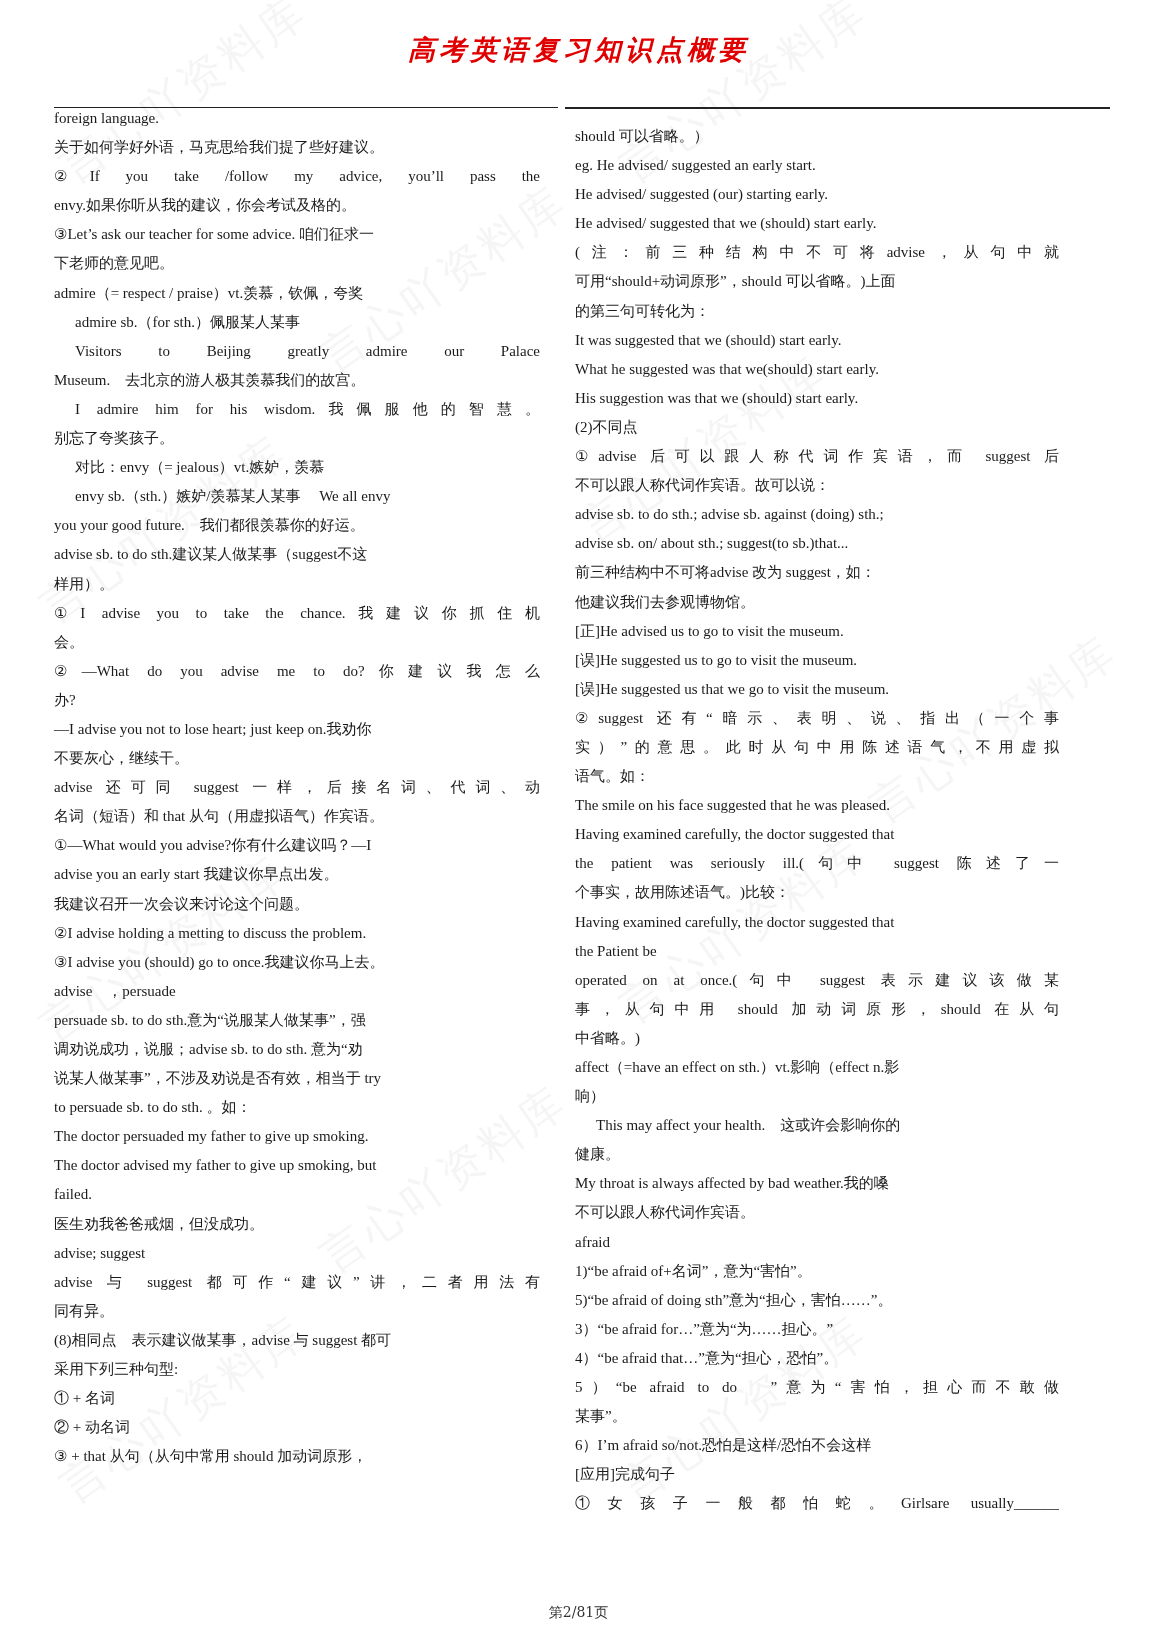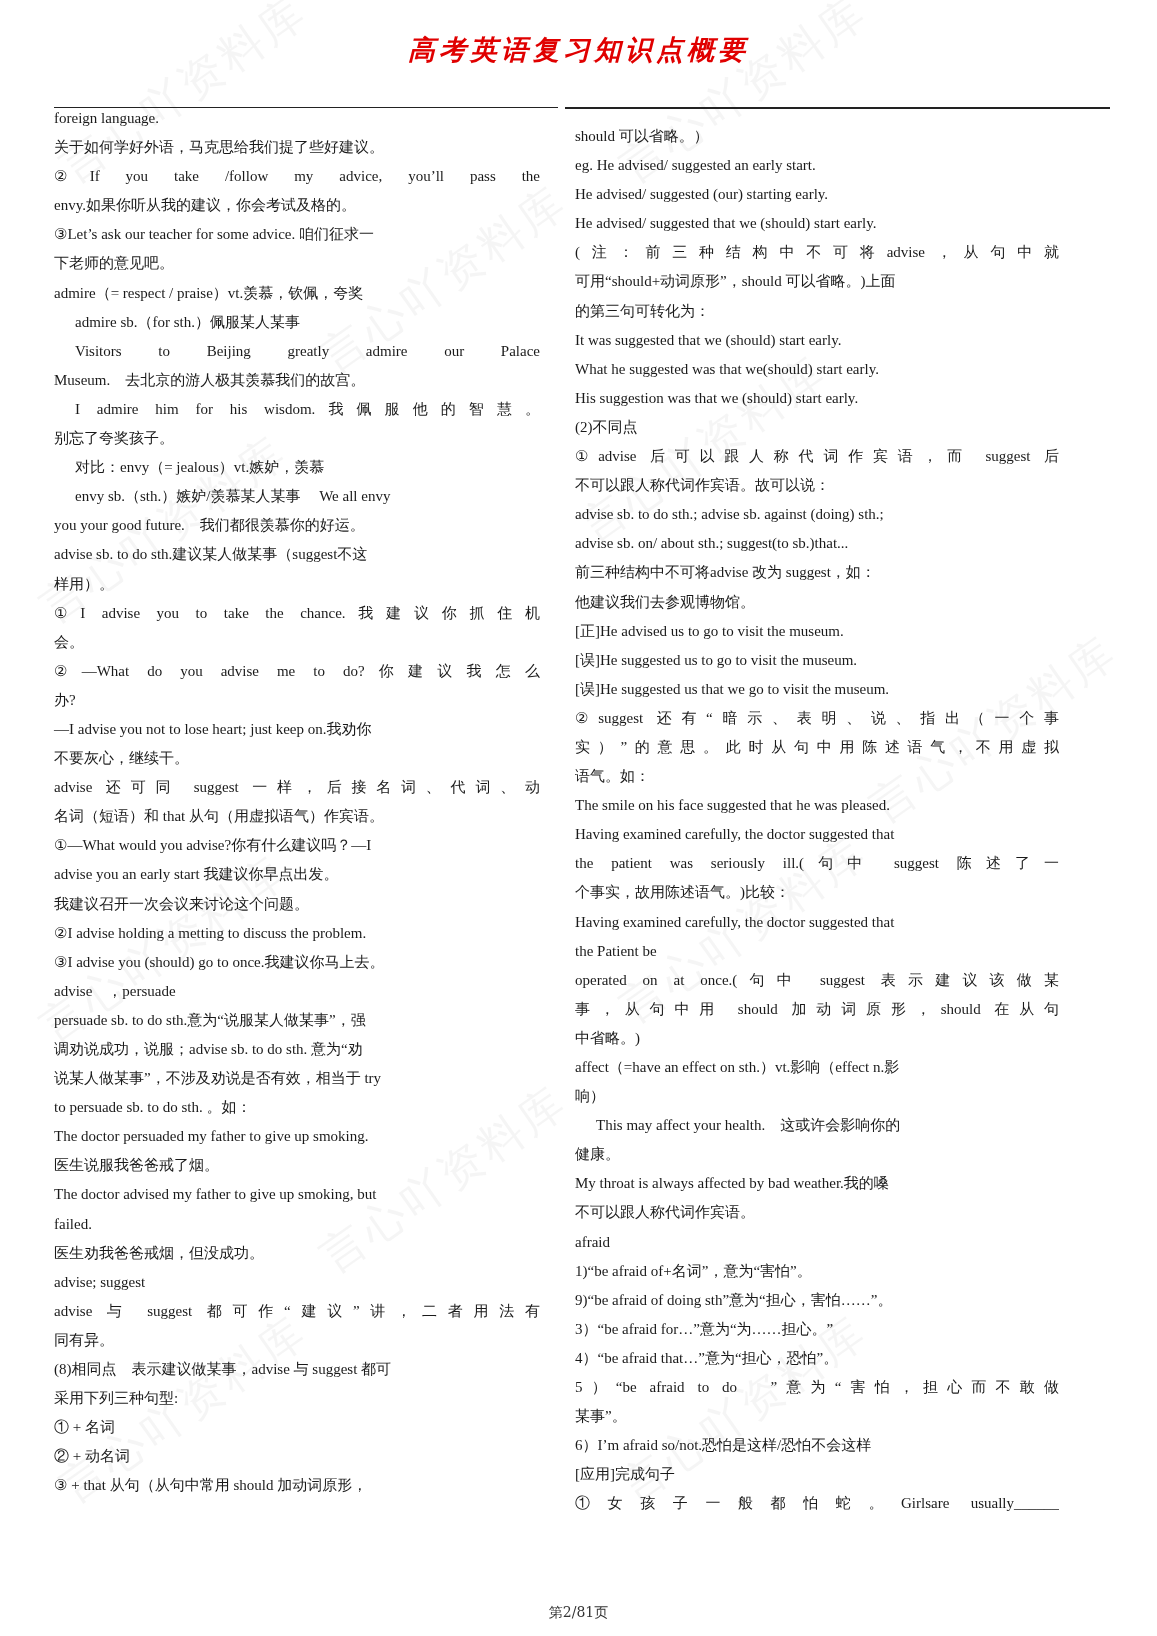--- a/index.html
+++ b/index.html
@@ -93,21 +93,20 @@
     <div class="line">advise you an early start 我建议你早点出发。</div>
     <div class="line">我建议召开一次会议来讨论这个问题。</div>
     <div class="line">②I advise holding a metting to discuss the problem.</div>
     <div class="line">③I advise you (should) go to once.我建议你马上去。</div>
     <div class="line">advise　，persuade</div>
     <div class="line">persuade sb. to do sth.意为“说服某人做某事”，强</div>
     <div class="line">调劝说成功，说服；advise sb. to do sth. 意为“劝</div>
     <div class="line">说某人做某事”，不涉及劝说是否有效，相当于 try</div>
     <div class="line">to persuade sb. to do sth. 。如：</div>
     <div class="line">The doctor persuaded my father to give up smoking.</div>
-    <div class="line">医生说服我爸爸戒了烟。</div>
     <div class="line">The doctor advised my father to give up smoking, but</div>
     <div class="line">failed.</div>
     <div class="line">医生劝我爸爸戒烟，但没成功。</div>
     <div class="line">advise; suggest</div>
     <div class="line just">advise 与 suggest 都可作“建议”讲，二者用法有</div>
     <div class="line">同有异。</div>
     <div class="line">(8)相同点　表示建议做某事，advise 与 suggest 都可</div>
     <div class="line">采用下列三种句型:</div>
     <div class="line">① + 名词</div>
     <div class="line">② + 动名词</div>
@@ -147,21 +146,21 @@
     <div class="line just">事，从句中用 should 加动词原形，should 在从句</div>
     <div class="line">中省略。)</div>
     <div class="line">affect（=have an effect on sth.）vt.影响（effect n.影</div>
     <div class="line">响）</div>
     <div class="line indent">This may affect your health.　这或许会影响你的</div>
     <div class="line">健康。</div>
     <div class="line">My throat is always affected by bad weather.我的嗓</div>
     <div class="line">不可以跟人称代词作宾语。</div>
     <div class="line">afraid</div>
     <div class="line">1)“be afraid of+名词”，意为“害怕”。</div>
-    <div class="line">9)“be afraid of doing sth”意为“担心，害怕……”。</div>
+    <div class="line">5)“be afraid of doing sth”意为“担心，害怕……”。</div>
     <div class="line">3）“be afraid for…”意为“为……担心。”</div>
     <div class="line">4）“be afraid that…”意为“担心，恐怕”。</div>
     <div class="line just">5）“be afraid to do　”意为“害怕，担心而不敢做</div>
     <div class="line">某事”。</div>
     <div class="line">6）I’m afraid so/not.恐怕是这样/恐怕不会这样</div>
     <div class="line">[应用]完成句子</div>
     <div class="line just">①女孩子一般都怕蛇。Girlsare usually______</div>
   </div>
 
 <div class="page-footer">第2/81页</div>

